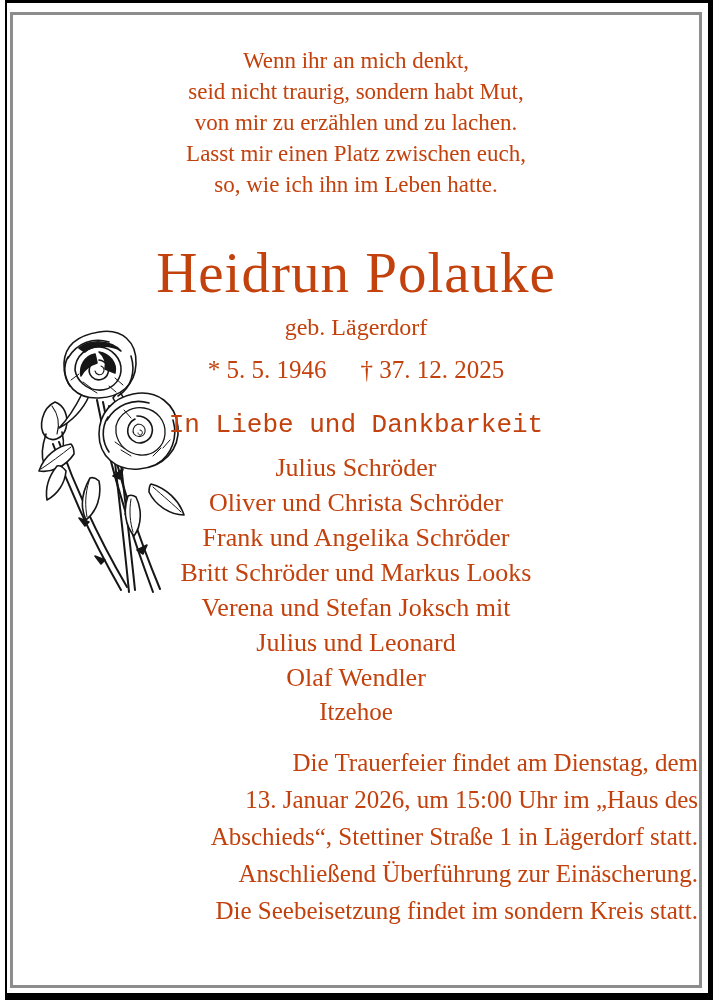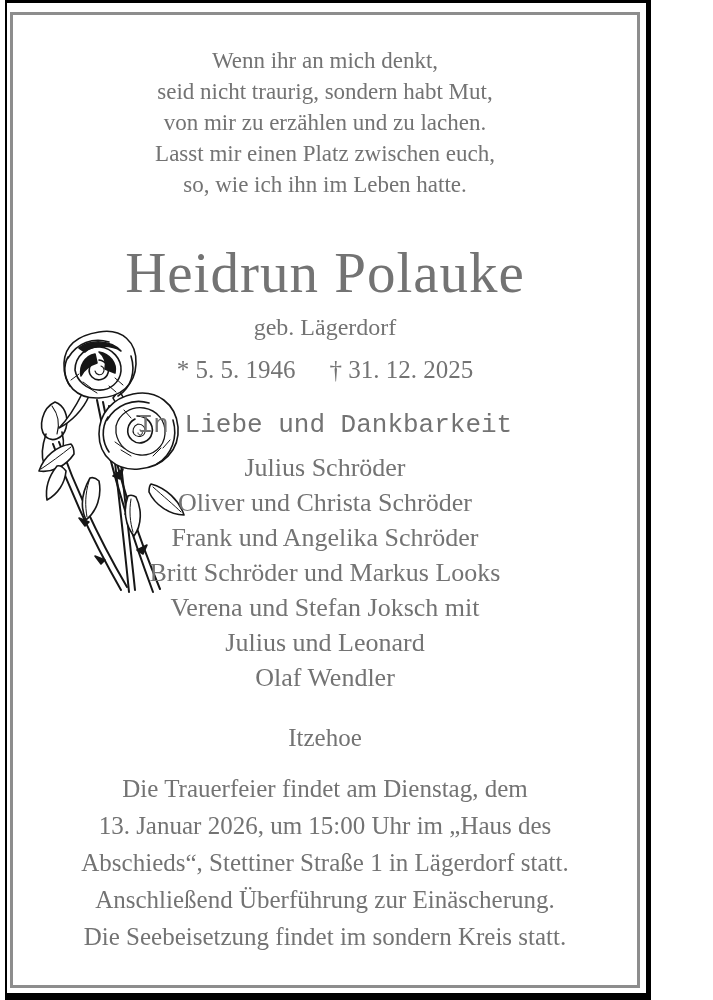--- a/index.html
+++ b/index.html
@@ -4,23 +4,23 @@
 <title>Traueranzeige</title>
 <style>
   html, body {
     margin: 0; padding: 0;
     width: 713px; height: 1000px;
     background: #ffffff;
     overflow: hidden;
   }
   .sheet {
     position: relative;
-    width: 651px; height: 1000px;
+    width: 713px; height: 1000px;
     background: #ffffff;
-    color: #737373;
+    color: #c2410c;
     font-family: "Liberation Serif", "DejaVu Serif", serif;
   }
   
   .black-frame {
     position: absolute;
     left: 5px; top: 0; right: 0; bottom: 0;
     border-style: solid;
     border-color: #000000;
     border-width: 3px 5px 7px 2px;
     box-sizing: border-box;
@@ -46,22 +46,22 @@
     font-size: 57px;
     line-height: 66px;
     letter-spacing: 1px;
     white-space: nowrap;
   }
   .maiden { margin-top: 6px; font-size: 24px; line-height: 30px; }
   .dates  { margin-top: 12px; font-size: 25px; line-height: 32px; }
   .dates .death { margin-left: 34px; }
   .tribute { margin-top: 22px; font-size: 26px; line-height: 34px; font-family: Liberation Mono, monospace; }
   .mourners { margin-top: 8px; font-size: 26px; line-height: 35px; }
-  .city { margin-top: 26px; font-size: 25px; line-height: 33px; }
-  .funeral { margin-top: 16px; font-size: 25px; line-height: 37px; }
+  .city { font-size: 25px; line-height: 33px; }
+  .funeral { margin-top: 16px; font-size: 25px; line-height: 37px; text-align: right; }
   .rose {
     position: absolute;
     left: 33px; top: 326px;
     width: 172px; height: 272px;
   }
 </style>
 </head>
 <body>
 
 <div class="sheet">
@@ -134,21 +134,21 @@
       <div>von mir zu erzählen und zu lachen.</div>
       <div>Lasst mir einen Platz zwischen euch,</div>
       <div>so, wie ich ihn im Leben hatte.</div>
     </div>
 
     <h1 class="name">Heidrun Polauke</h1>
 
     <div class="maiden">geb. Lägerdorf</div>
 
     <div class="dates">
-      <span class="birth">* 5. 5. 1946</span><span class="death">† 31. 12. 2025</span>
+      <span class="birth">* 5. 5. 1946</span><span class="death">† 37. 12. 2025</span>
     </div>
 
     <div class="tribute">In Liebe und Dankbarkeit</div>
 
     <div class="mourners">
       <div>Julius Schröder</div>
       <div>Oliver und Christa Schröder</div>
       <div>Frank und Angelika Schröder</div>
       <div>Britt Schröder und Markus Looks</div>
       <div>Verena und Stefan Joksch mit</div>

